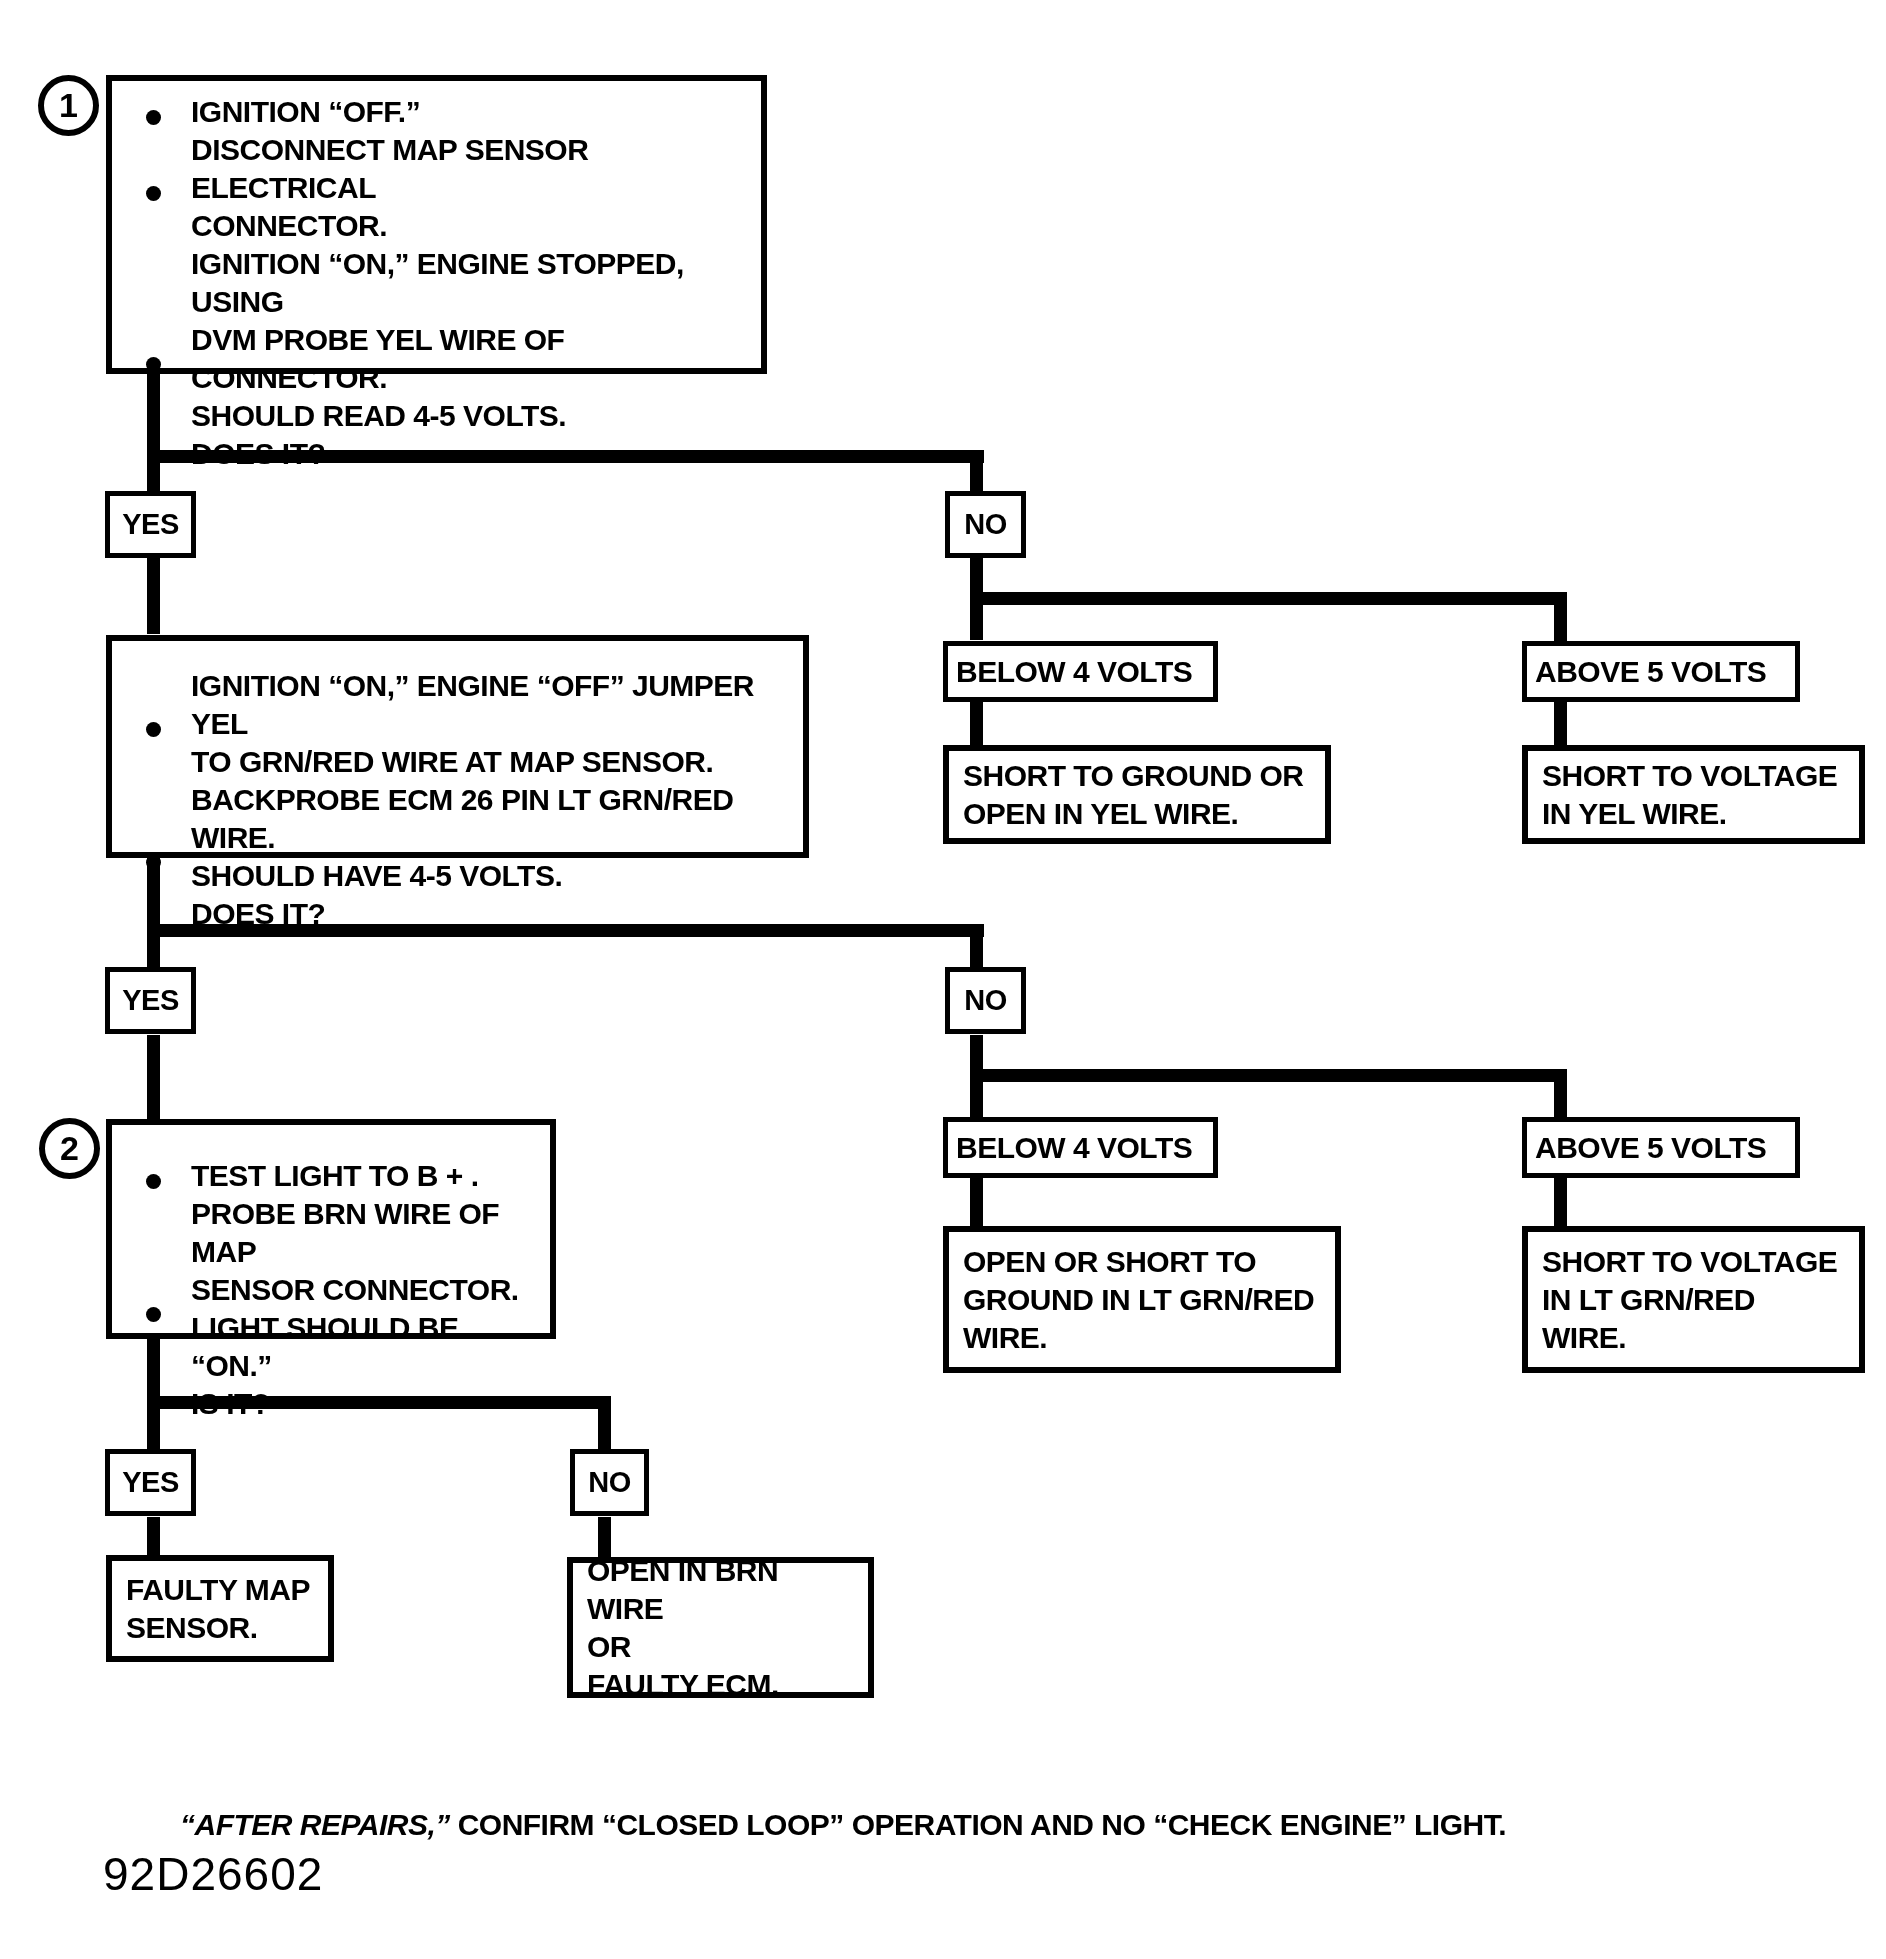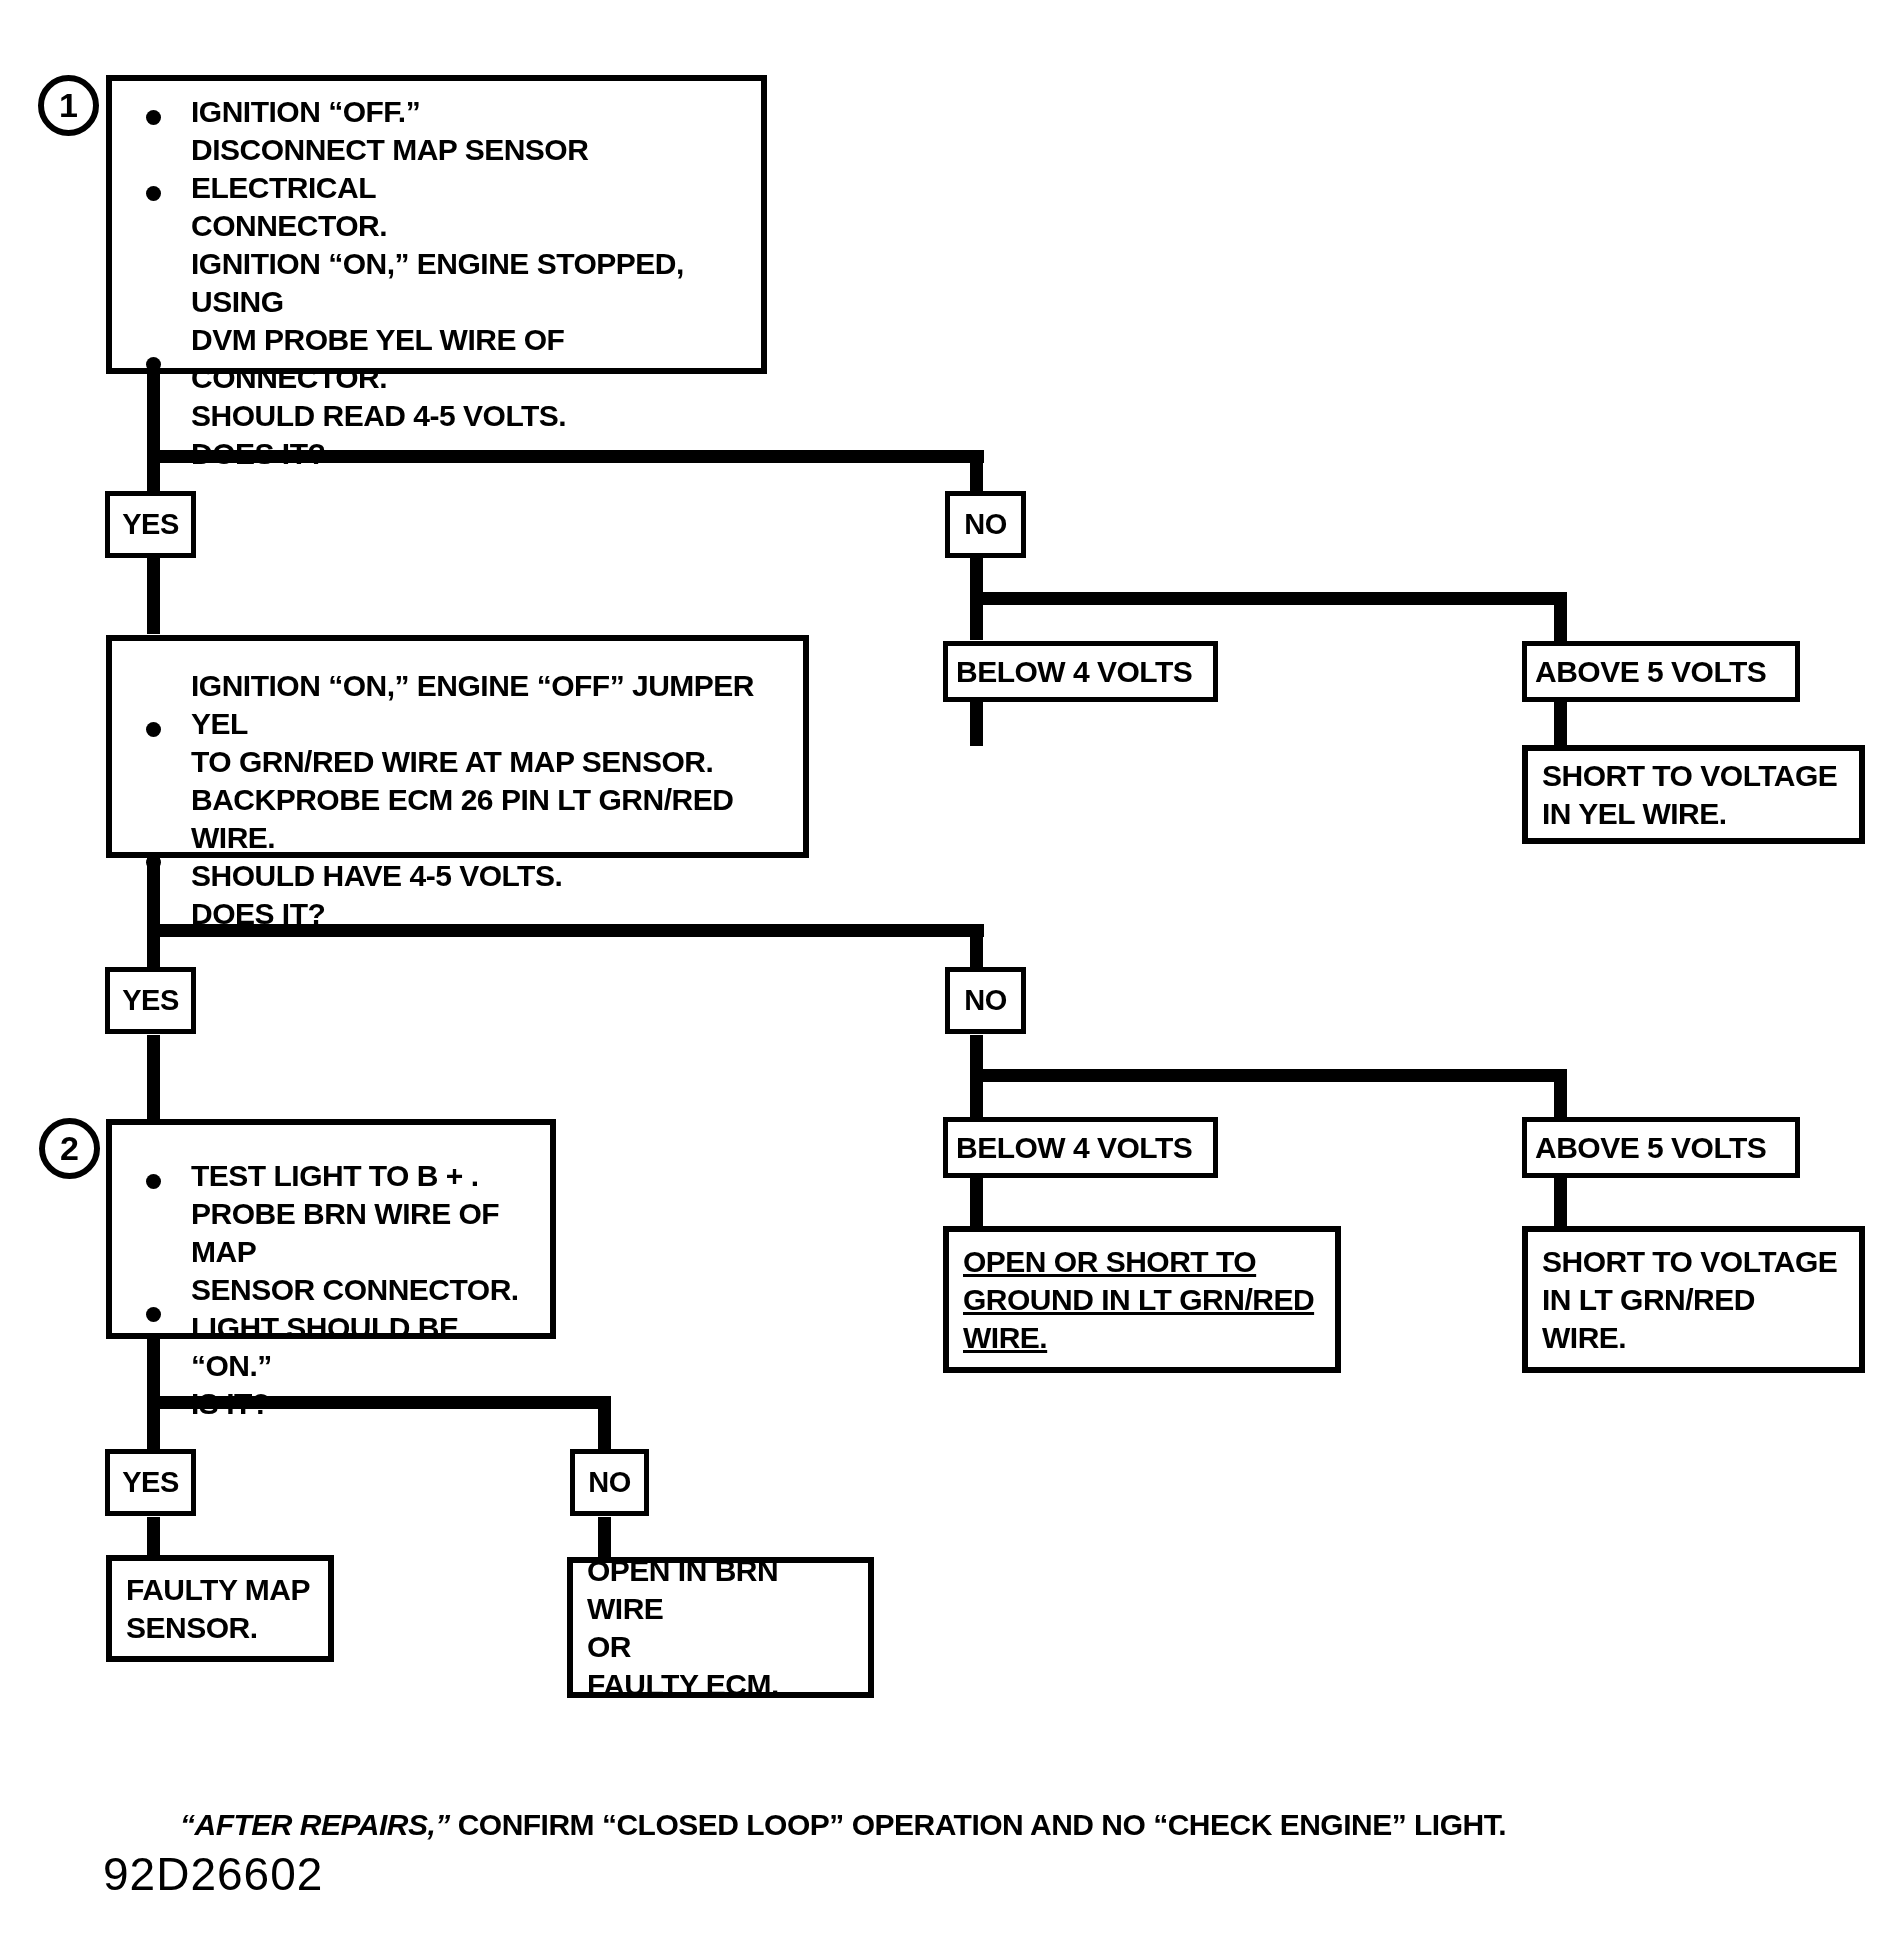--- a/index.html
+++ b/index.html
@@ -131,20 +131,24 @@
   <div class="node thin yn" style="left:945px;top:491px;width:81px;height:67px;">
     <span>NO</span>
   </div>
 
   <div class="node thin tag" style="left:943px;top:641px;width:275px;height:61px;">
     <span>BELOW 4 VOLTS</span>
   </div>
   <div class="node thin tag" style="left:1522px;top:641px;width:278px;height:61px;">
     <span>ABOVE 5 VOLTS</span>
   </div>
+  <div class="node outcome" style="left:943px;top:745px;width:388px;height:99px;">
+    <span>SHORT TO GROUND OR
+OPEN IN YEL WIRE.</span>
+  </div>
   <div class="node outcome" style="left:1522px;top:745px;width:343px;height:99px;">
     <span>SHORT TO VOLTAGE
 IN YEL WIRE.</span>
   </div>
 
   <div class="node bullet-box" style="left:106px;top:635px;width:703px;height:223px;padding-top:26px;">
     <div class="li">
       <span class="dot"></span>
       <span class="btxt">IGNITION “ON,” ENGINE “OFF” JUMPER YEL
 TO GRN/RED WIRE AT MAP SENSOR.</span>
@@ -177,21 +181,21 @@
 IS IT?</span>
     </div>
   </div>
 
   <div class="node thin tag" style="left:943px;top:1117px;width:275px;height:61px;">
     <span>BELOW 4 VOLTS</span>
   </div>
   <div class="node thin tag" style="left:1522px;top:1117px;width:278px;height:61px;">
     <span>ABOVE 5 VOLTS</span>
   </div>
-  <div class="node outcome" style="left:943px;top:1226px;width:398px;height:147px;text-decoration:underline;">
+  <div class="node outcome" style="left:943px;top:1226px;width:398px;height:147px;">
     <span>OPEN OR SHORT TO
 GROUND IN LT GRN/RED
 WIRE.</span>
   </div>
   <div class="node outcome" style="left:1522px;top:1226px;width:343px;height:147px;">
     <span>SHORT TO VOLTAGE
 IN LT GRN/RED
 WIRE.</span>
   </div>
 

